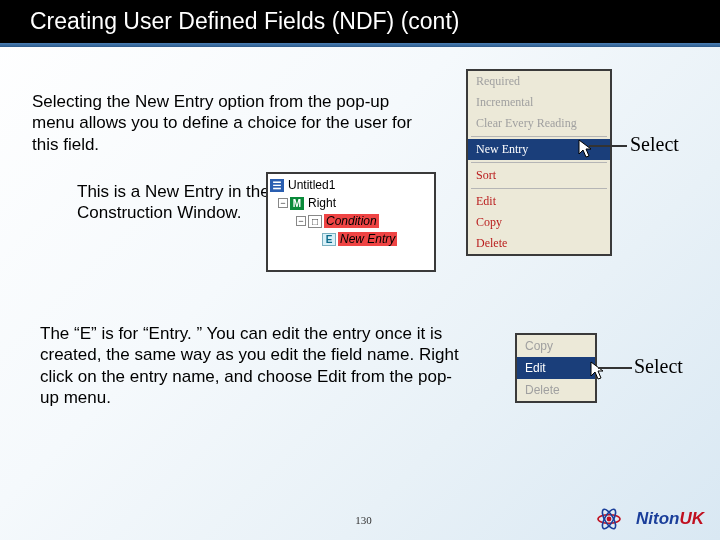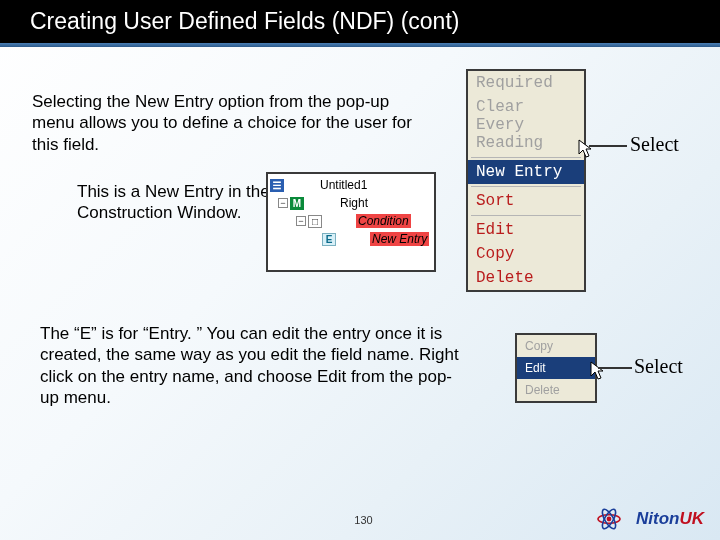--- a/index.html
+++ b/index.html
@@ -54,25 +54,25 @@
     left: 40px;
     width: 430px;
     font-size: 17px;
     line-height: 1.25;
   }
   
   .menu1 {
     position: absolute;
     top: 22px;
     left: 466px;
-    width: 120px;
+    width: 146px;
     border: 2px solid #3a3a3a;
     background: #ece9d8;
-    font-family: Liberation Mono, monospace;
-    font-size: 16px;
+    font-family: Liberation Serif, serif;
+    font-size: 12px;
   }
   .menu1 .mi { padding: 3px 8px; color: #b91c1c; }
   .menu1 .mi.disabled { color: #a0a0a0; }
   .menu1 .sep { height: 1px; background: #b5b5b5; margin: 2px 3px; }
   .menu1 .mi.selected {
     background: #1a3e7a;
     color: #fff;
   }
   .cursor1 {
     position: absolute;
@@ -123,21 +123,21 @@
   }
   .tic {
     width: 14px; height: 13px; display: inline-flex; align-items: center;
     justify-content: center; font-size: 10px; font-weight: bold;
     border: 1px solid #888;
   }
   .tic.blue { background: #2a5eb0; color: #fff; border-color: #2a5eb0;}
   .tic.green { background: #0a8a3a; color: #fff; border-color: #0a8a3a;}
   .tic.white { background: #fff; color: #333; }
   .tic.e { background: #d8f0f8; color: #0a6a8a; border-color: #7ab0c0;}
-  .tlbl { padding: 0 2px; margin-left: 32px; }
+  .tlbl { padding: 0 2px; }
   .tlbl.sel { background: #ef4444; font-style: italic; }
   
   .menu2 {
     position: absolute;
     top: 286px;
     left: 515px;
     width: 82px;
     border: 2px solid #3a3a3a;
     background: #ece9d8;
     font-family: Tahoma, sans-serif;
@@ -168,20 +168,21 @@
     font-family: "Times New Roman", serif;
     font-size: 20px;
   }
   .pagenum {
     position: absolute;
     bottom: 14px;
     left: 7px; right: 0;
     text-align: center;
     font-size: 11px;
     color: #333;
+    font-family: Liberation Serif, serif;
   }
   .logo {
     position: absolute;
     bottom: 8px;
     right: 16px;
     display: flex;
     align-items: center;
     gap: 14px;
   }
   .logo-text {
@@ -201,20 +202,21 @@
 <div class="header-underline"></div>
 
 <div class="content">
 
   <div class="para1">Selecting the New Entry option from the pop-up menu allows you to define a choice for the user for this field.</div>
   <div class="para2">This is a New Entry in the Construction Window.</div>
   <div class="para3">The “E” is for “Entry. ” You can edit the entry once it is created, the same way as you edit the field name. Right click on the entry name, and choose Edit from the pop-up menu.</div>
 
   <div class="menu1">
     <div class="mi disabled">Required</div>
+    <div class="mi disabled">Incremental</div>
     <div class="mi disabled">Clear Every Reading</div>
     <div class="sep"></div>
     <div class="mi selected">New Entry</div>
     <div class="sep"></div>
     <div class="mi">Sort</div>
     <div class="sep"></div>
     <div class="mi">Edit</div>
     <div class="mi">Copy</div>
     <div class="mi">Delete</div>
   </div>

